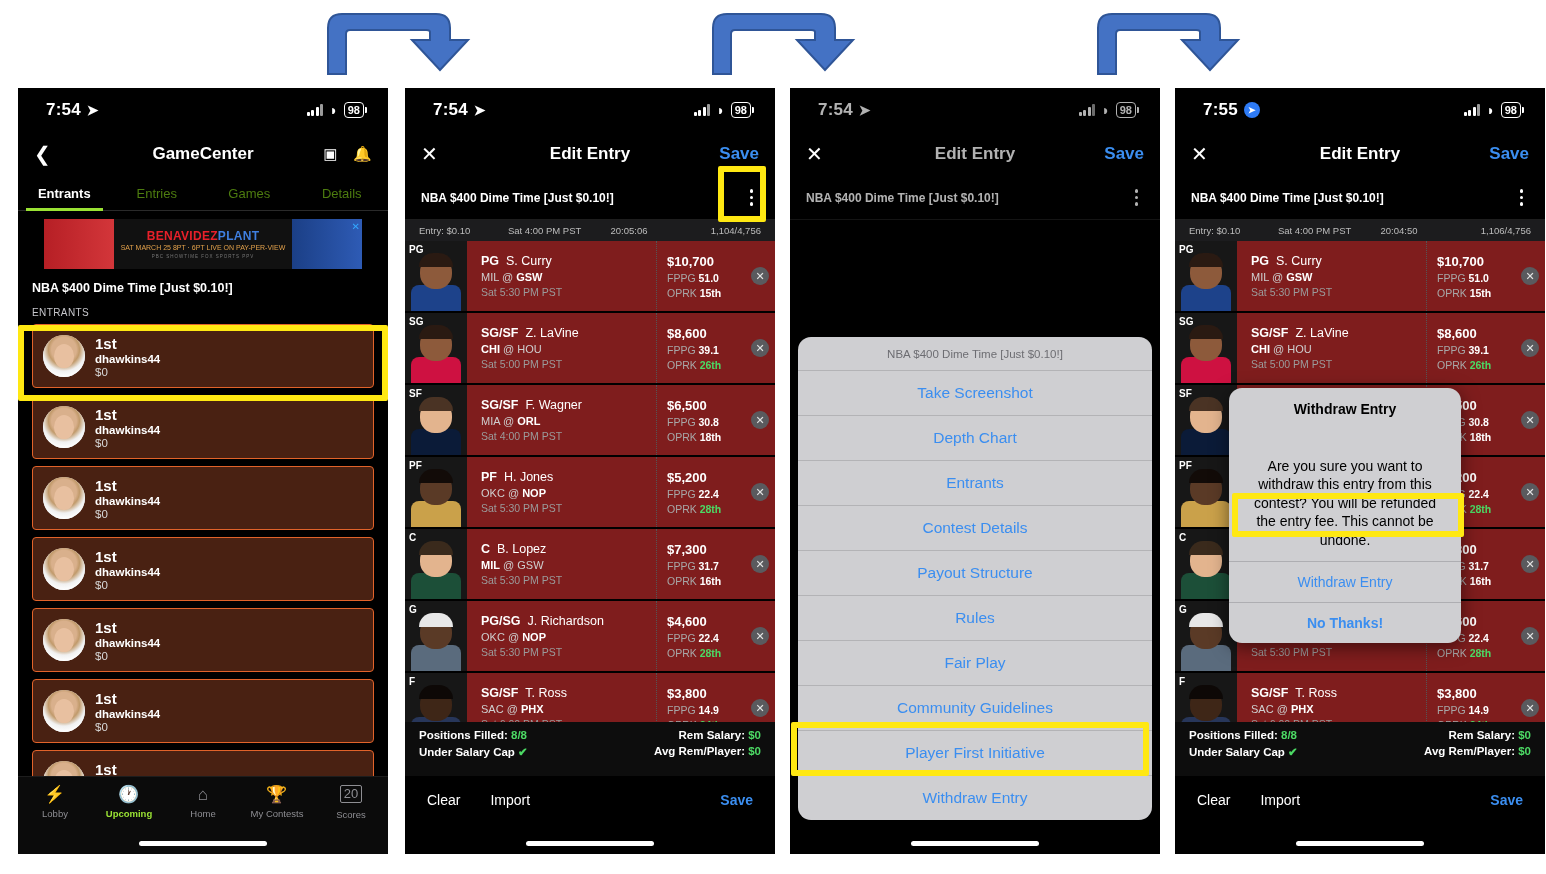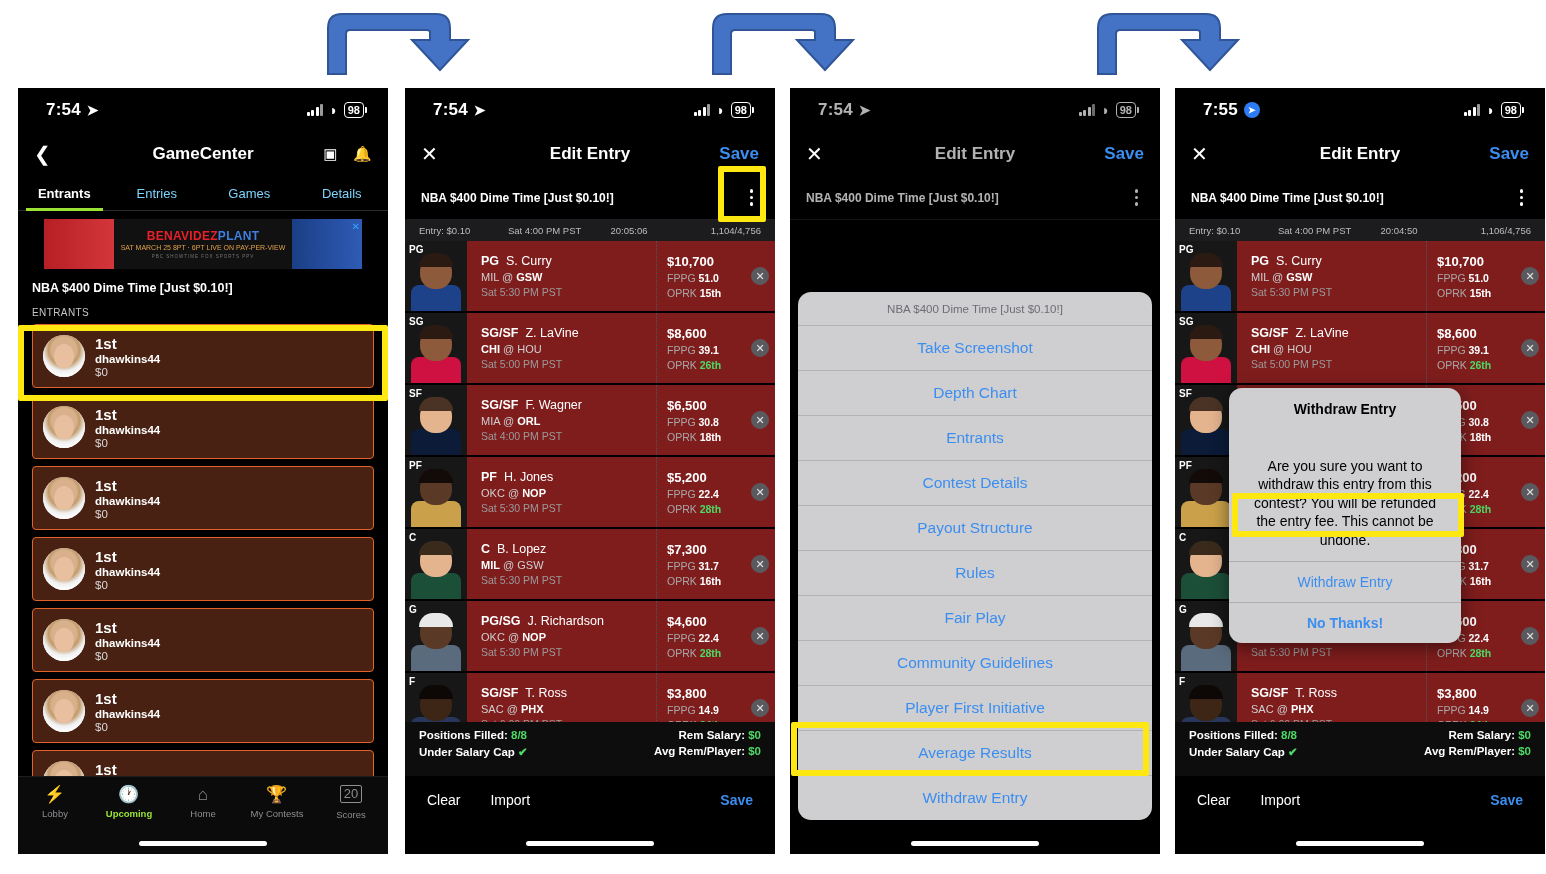--- a/index.html
+++ b/index.html
@@ -48,21 +48,21 @@
 
   
   .navbar { height:44px; display:flex; align-items:center; padding:0 16px; color:#fff; position:relative;}
   .navbar .title { position:absolute; left:0; right:0; text-align:center; font-size:17px; font-weight:bold; }
   .nav-left { font-size:20px; z-index:2; }
   .nav-right { margin-left:auto; z-index:2; display:flex; gap:16px; align-items:center;}
   .nav-save { color:#3b8ef0; font-size:17px; font-weight:bold; }
 
   
   .tabbar { display:flex; border-bottom:1px solid #2a2a2a; }
-  .tabbar .tab { flex:1; text-align:center; padding:10px 0 9px; font-size:13px; color:#7dd3fc; }
+  .tabbar .tab { flex:1; text-align:center; padding:10px 0 9px; font-size:13px; color:#4d7c0f; }
   .tabbar .tab.active { color:#fff; font-weight:bold; position:relative;}
   .tabbar .tab.active:after{content:"";position:absolute;left:8px;right:8px;bottom:-1px;height:3px;background:#9ae234;}
 
   
   .ad { margin:8px 26px 0; height:50px; position:relative; display:flex; overflow:hidden;}
   .ad .lft{width:22%;background:linear-gradient(90deg,#b61f25,#d3363a);}
   .ad .mid{flex:1;background:#111;display:flex;flex-direction:column;align-items:center;justify-content:center;}
   .ad .rgt{width:22%;background:linear-gradient(90deg,#1b3f86,#2e5bb5);}
   .ad-l1{font-size:12px;font-weight:bold;color:#e8202a;letter-spacing:.3px;}
   .ad-l1 span{color:#3f7fe0;}
@@ -563,21 +563,20 @@
       <div class="sheet-title">NBA $400 Dime Time [Just $0.10!]</div>
       <div class="sheet-item">Take Screenshot</div>
       <div class="sheet-item">Depth Chart</div>
       <div class="sheet-item">Entrants</div>
       <div class="sheet-item">Contest Details</div>
       <div class="sheet-item">Payout Structure</div>
       <div class="sheet-item">Rules</div>
       <div class="sheet-item">Fair Play</div>
       <div class="sheet-item">Community Guidelines</div>
       <div class="sheet-item">Player First Initiative</div>
-      <div class="sheet-item">Average Results</div>
       <div class="sheet-item">Withdraw Entry</div>
     </div>
   </div>
   <div class="homebar"></div>
 </div>
 
 <div class="phone" id="phone4">
   <div class="statusbar">
     <div class="sb-time">
         <span>7:55</span>

